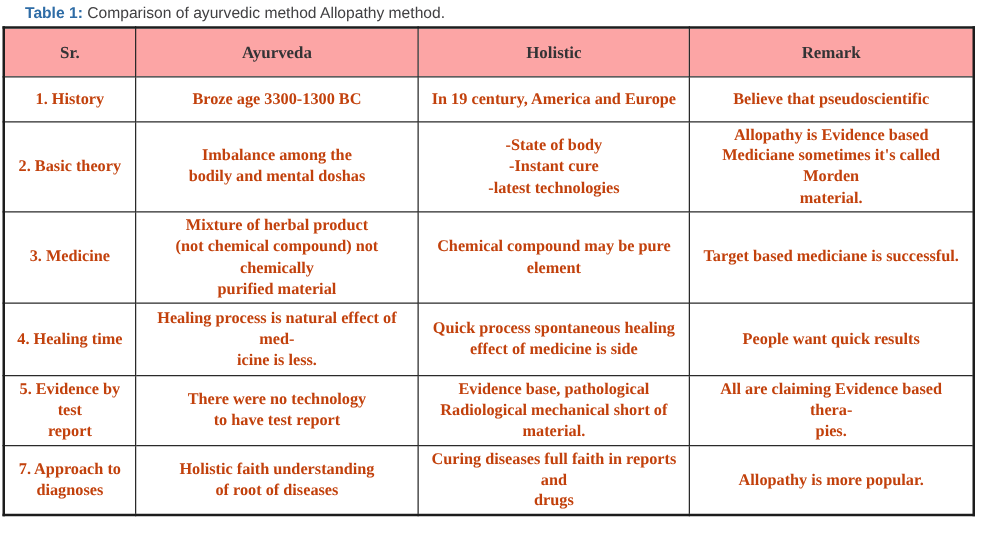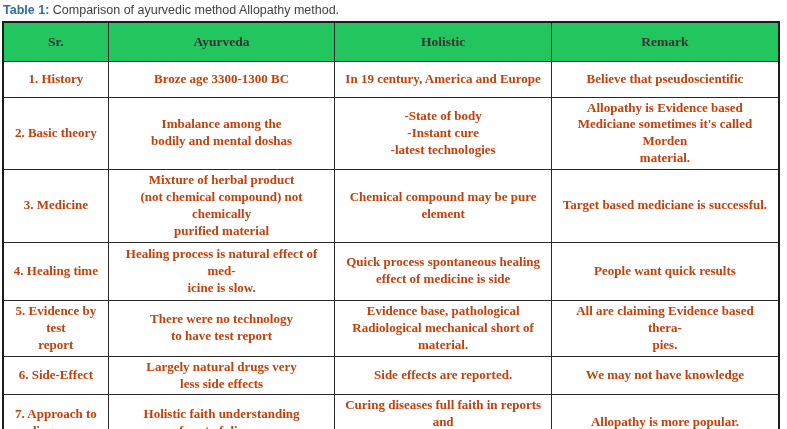--- a/index.html
+++ b/index.html
@@ -12,21 +12,21 @@
   }
   .page {
     position: relative;
     width: 787px;
     height: 429px;
     background: #ffffff;
     font-family: "Liberation Sans", sans-serif;
   }
   .caption {
     position: absolute;
-    left: 3px;
+    left: 20px;
     top: 2px;
     font-size: 12.5px;
     line-height: 16px;
     color: #414042;
     white-space: nowrap;
     text-align: right;
   }
   .caption .cap-label {
     color: #2e6ca6;
     font-weight: bold;
@@ -47,21 +47,21 @@
     vertical-align: middle;
     padding: 2px 6px;
     color: #c2410c;
     font-size: 13px;
     font-weight: 600;
     line-height: 1.3;
     white-space: pre-line;
     overflow: hidden;
   }
   table.cmp th {
-    background: #22c55e;
+    background: #fca5a5;
     font-weight: bold;
     font-size: 13.5px;
     color: #333335;
   }
   tr.hdr   { height: 39px; }
   tr.r0    { height: 36px; }
   tr.r1    { height: 71px; }
   tr.r2    { height: 70px; }
   tr.r3    { height: 58px; }
   tr.r4    { height: 56px; margin-left: 32px; }
@@ -117,45 +117,38 @@
 (not chemical compound) not chemically
 purified material</td>
         <td>Chemical compound may be pure
 element</td>
         <td>Target based mediciane is successful.</td>
       </tr>
 
       <tr class="r3">
         <td>4. Healing time</td>
         <td>Healing process is natural effect of med-
-icine is slow.</td>
+icine is less.</td>
         <td>Quick process spontaneous healing
 effect of medicine is side</td>
         <td>People want quick results</td>
       </tr>
 
       <tr class="r4">
         <td>5. Evidence by test
 report</td>
         <td>There were no technology
 to have test report</td>
         <td>Evidence base, pathological
 Radiological mechanical short of
 material.</td>
         <td>All are claiming Evidence based thera-
 pies.</td>
       </tr>
 
-      <tr class="r5">
-        <td>6. Side-Effect</td>
-        <td>Largely natural drugs very
-less side effects</td>
-        <td>Side effects are reported.</td>
-        <td>We may not have knowledge</td>
-      </tr>
 
       <tr class="r6">
         <td>7. Approach to
 diagnoses</td>
         <td>Holistic faith understanding
 of root of diseases</td>
         <td>Curing diseases full faith in reports and
 drugs</td>
         <td>Allopathy is more popular.</td>
       </tr>

